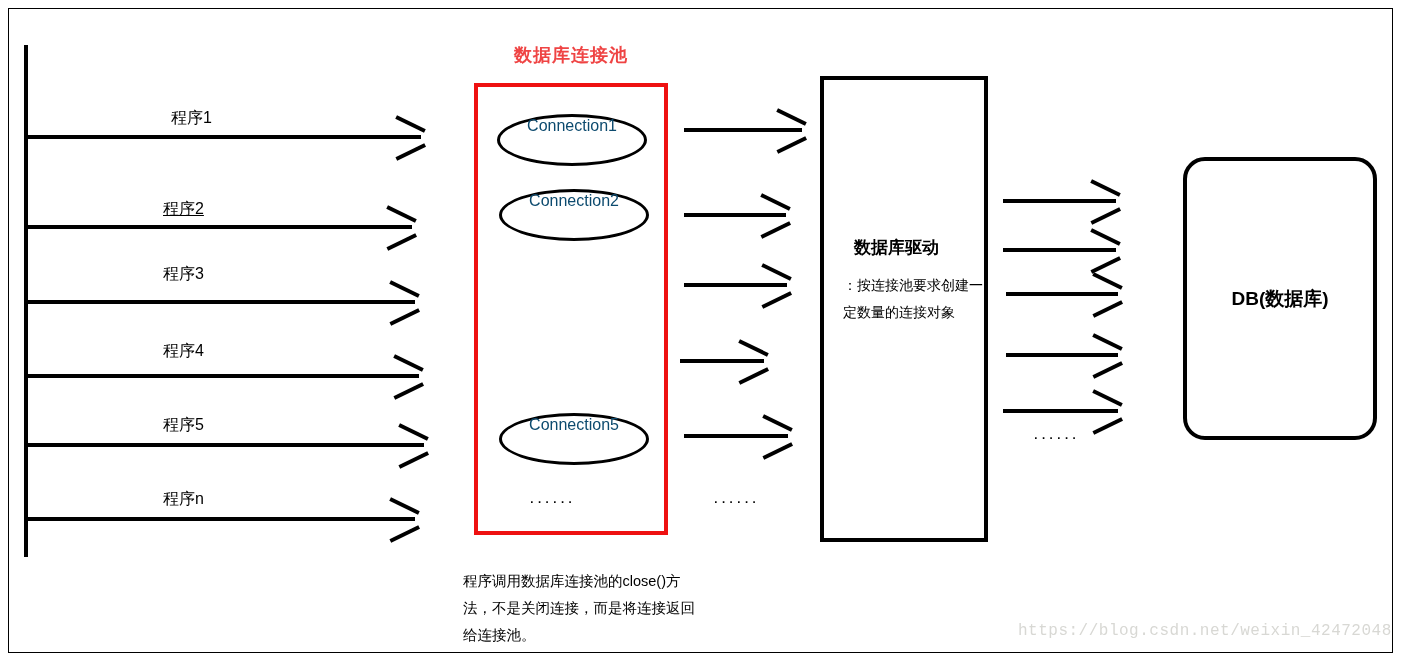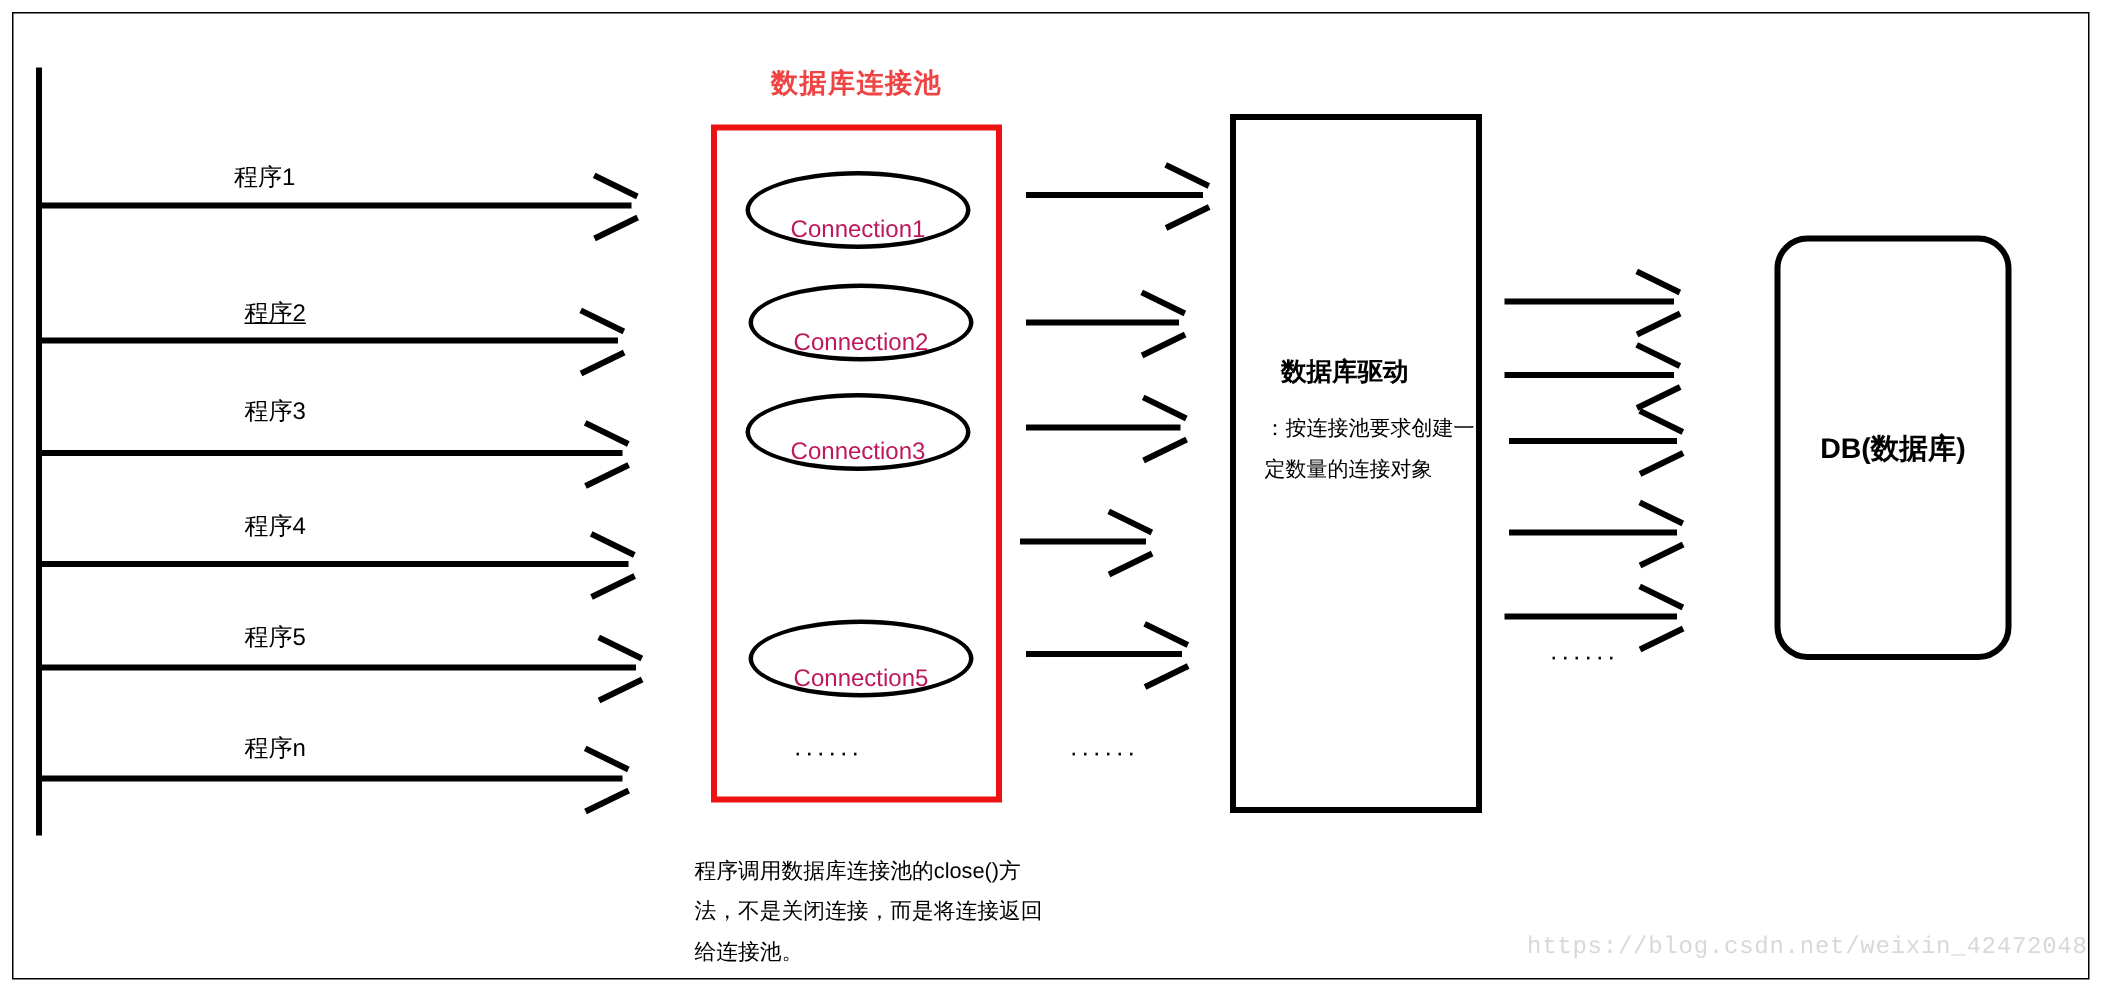--- a/index.html
+++ b/index.html
@@ -88,24 +88,24 @@
   }
 
   
   .conn{
     position:absolute;
     width:150px; height:52px;
     border:3px solid #000;
     border-radius:50%;
     box-sizing:border-box;
     display:flex;
-    align-items:flex-end;
+    align-items:flex-start;
     justify-content:center;
     font-size:16px;
-    color:#be185d;
+    color:#0c4a6e;
     background:transparent;
   }
 
   .dots{
     position:absolute;
     font-size:17px;
     letter-spacing:2px;
     color:#000;
     white-space:nowrap;
   }
@@ -144,21 +144,21 @@
     width:140px;
     font-size:14px;
     line-height:27px;
     color:#000;
   }
 
   
   .db-box{
     position:absolute;
     left:1183px; top:157px;
-    width:158px; height:283px;
+    width:194px; height:283px;
     border:4px solid #000;
     border-radius:22px;
     box-sizing:border-box;
     display:flex;
     align-items:center;
     justify-content:center;
     background:transparent;
   }
   .db-label{
     font-size:19px;
@@ -178,21 +178,21 @@
   }
 </style>
 </head>
 <body>
 
 <div id="canvas">
 
   <div class="outer-frame"></div>
   <div class="spine"></div>
 
-  <div class="prog-label" style="left:156px; top:108px;">程序1</div>
+  <div class="prog-label" style="left:171px; top:108px;">程序1</div>
   <div class="arrow" style="left:27px; top:135px; width:394px;">
     <span class="shaft"></span>
     <span class="head">
         <span class="h1"></span>
         <span class="h2"></span>
       </span>
   </div>
 
   <div class="prog-label" style="left:163px; top:199px;text-decoration:underline;">程序2</div>
   <div class="arrow" style="left:27px; top:225px; width:385px;">
@@ -241,23 +241,20 @@
 
   <div class="pool-title">数据库连接池</div>
   <div class="pool-box"></div>
 
   <div class="conn" style="left:497px; top:114px;">
       <span>Connection1</span>
     </div>
   <div class="conn" style="left:499px; top:189px;">
       <span>Connection2</span>
     </div>
-  <div class="conn" style="left:497px; top:262px;">
-      <span>Connection3</span>
-    </div>
   <div class="conn" style="left:499px; top:413px;">
       <span>Connection5</span>
     </div>
 
   <div class="dots" style="left:529px; top:492px;">······</div>
 
   <div class="pool-note">程序调用数据库连接池的close()方法，不是关闭连接，而是将连接返回给连接池。</div>
 
   <div class="arrow" style="left:684px; top:128px; width:118px;">
     <span class="shaft"></span>

